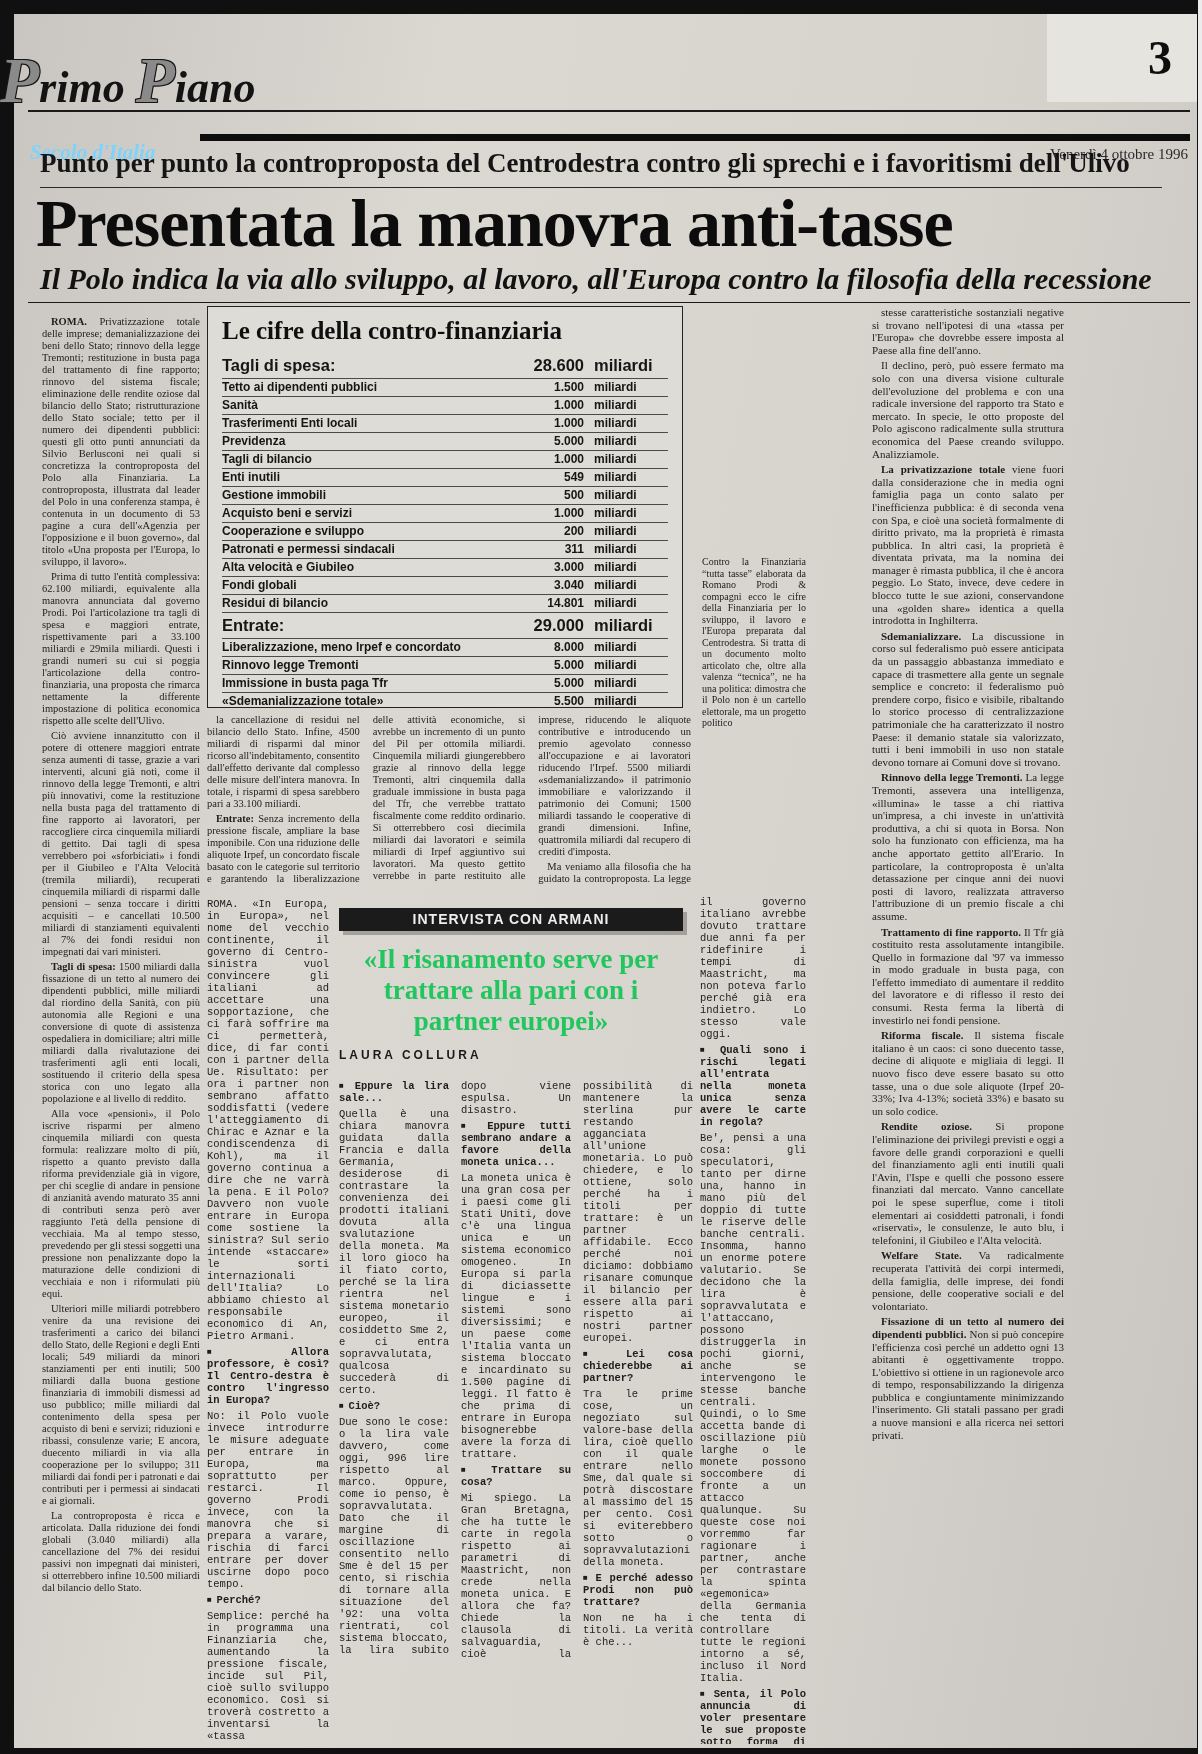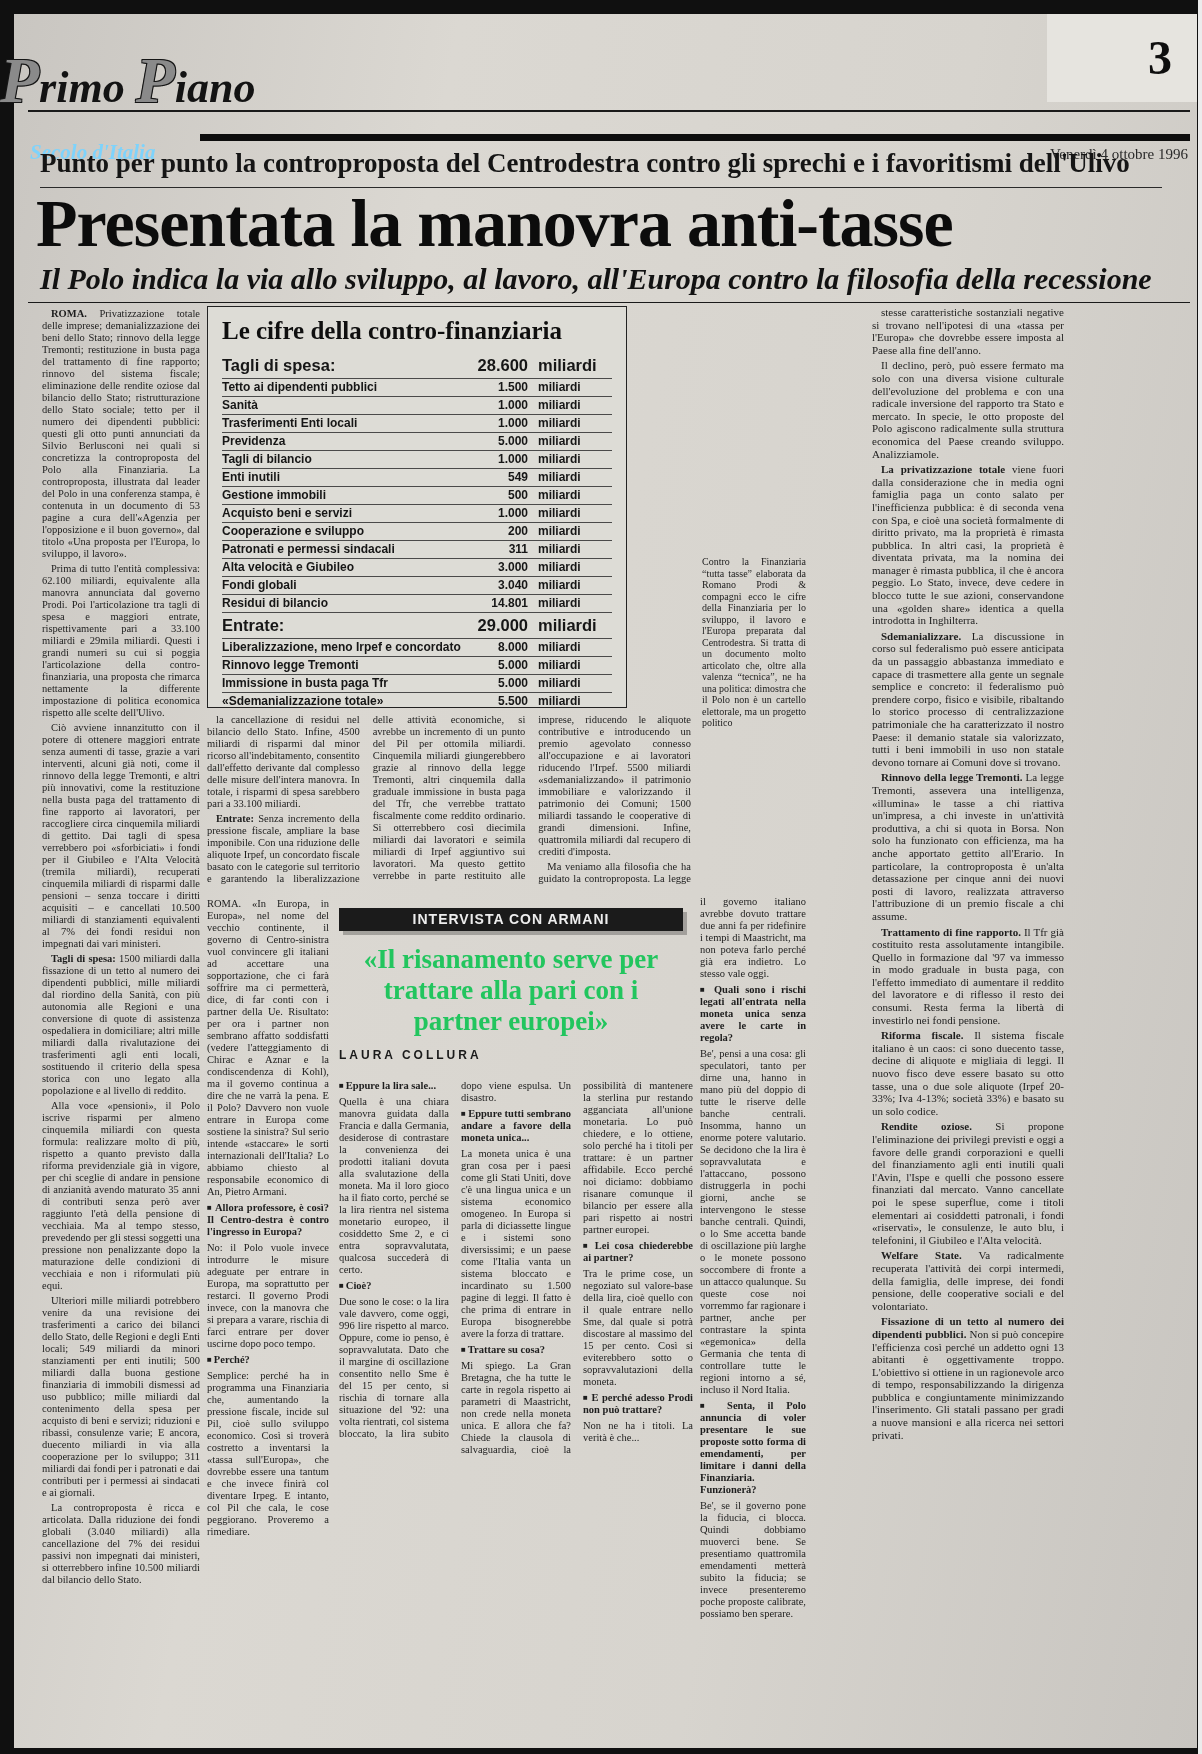--- a/index.html
+++ b/index.html
@@ -22,26 +22,26 @@
   .blackbar{position:absolute;top:134px;left:200px;right:12px;height:7px;background:#0d0d0d;}
   .kicker{position:absolute;top:148px;left:40px;width:1122px;font:600 27px "Liberation Serif",serif;
           color:#151515;padding-bottom:8px;border-bottom:1px solid #2a2a2a;}
   .headline{position:absolute;top:188px;left:36px;width:1140px;margin:0;
             font:900 68px/70px "Liberation Serif",serif;letter-spacing:-1px;color:#0c0c0c;}
   .deck{position:absolute;top:262px;left:40px;width:1130px;font:italic 700 30px/34px "Liberation Serif",serif;color:#121212;}
   .rule-deck{top:302px;left:28px;right:12px;height:1px;}
 
   .col,.mid-text,.caption,.cont-col{overflow:hidden;text-align:justify;}
   .col{position:absolute;font:400 10.5px/12px "Liberation Serif",serif;}
-  .left-col{left:42px;top:308px;width:158px;height:1432px;}
+  .left-col{left:42px;top:316px;width:158px;height:1432px;}
   .right-col{left:872px;top:306px;width:192px;height:1436px;font:400 11px/12.6px "Liberation Serif",serif;}
   .par{margin:0 0 3px;text-indent:9px;}
   .par .lead{font-weight:700;}
 
-  .table-box{position:absolute;left:207px;top:306px;width:420px;height:402px;border:1px solid #222;
+  .table-box{position:absolute;left:207px;top:306px;width:476px;height:402px;border:1px solid #222;
              background:#dddcd6;box-sizing:border-box;padding:8px 14px;overflow:hidden;}
   .table-title{font:700 25px "Liberation Serif",serif;color:#0f0f0f;margin:2px 0 8px;}
   .t-row{display:flex;align-items:baseline;border-bottom:1px solid #4a4a4a;
          font:700 12px "Liberation Sans",sans-serif;color:#161616;padding:1px 0 2px;}
   .t-label{flex:1;}
   .t-val{width:64px;text-align:right;}
   .t-unit{width:74px;text-align:left;padding-left:10px;}
   .t-row.emph{font-size:16.5px;padding:3px 0;}
 
   .caption{position:absolute;left:702px;top:556px;width:104px;height:180px;
@@ -57,21 +57,21 @@
           font:700 14px/23px "Liberation Sans",sans-serif;letter-spacing:1px;text-align:center;
           box-shadow:4px 4px 0 rgba(0,0,0,0.25);}
   .iv-quote{position:absolute;left:132px;top:48px;width:344px;font:700 27px/31px "Liberation Serif",serif;
             text-align:center;color:#22c55e;}
   .iv-byline{position:absolute;left:132px;top:152px;width:344px;text-align:left;
              font:700 12px "Liberation Sans",sans-serif;letter-spacing:3px;color:#1a1a1a;}
   .iv-qa{position:absolute;left:132px;top:184px;width:354px;height:660px;overflow:hidden;
          column-count:3;column-gap:12px;text-align:justify;font:400 10.5px/12px "Liberation Serif",serif;}
   .cont-col{position:absolute;left:700px;top:896px;width:106px;height:848px;
             font:400 10.5px/12px "Liberation Serif",serif;}
-  .iv{margin:0 0 4px;}
+  .iv{margin:0 0 4px;font-family:Liberation Mono, monospace;}
   .iv.q{font-weight:700;}
   .iv.q::before{content:"■ ";font-size:8px;vertical-align:1px;}
 </style>
 </head>
 <body>
 
 <div id="page">
   <div class="paper"></div>
   <div class="edge-strip"></div>
   <div class="corner"></div>

